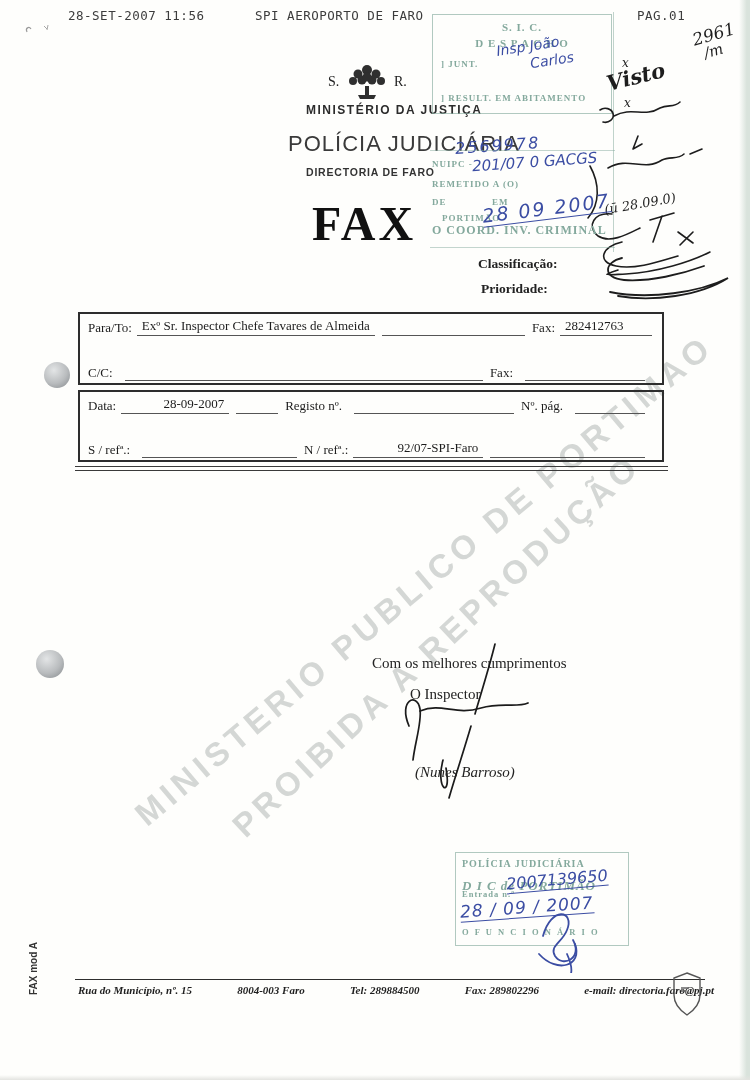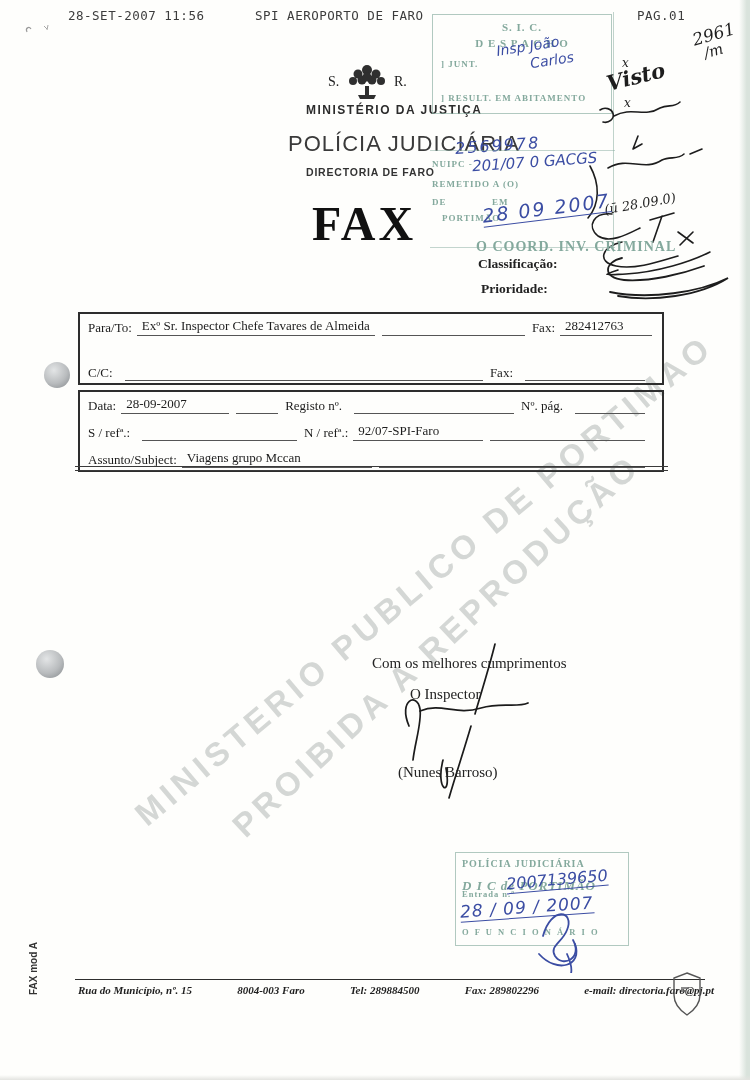--- a/index.html
+++ b/index.html
@@ -130,21 +130,21 @@
   <span class="abs pj-title" style="left:288px;top:131px;">POLÍCIA JUDICIÁRIA</span>
   <span class="abs hand-blue" style="left:455px;top:136px;font-size:16px;letter-spacing:2px;transform:rotate(-4deg);">2569978</span>
   <span class="abs pj-sub" style="left:306px;top:166px;">DIRECTORIA DE FARO</span>
 
   <div class="abs" style="left:430px;top:150px;width:185px;height:98px;border-top:1.5px solid rgba(135,172,160,.5);border-bottom:1.5px solid rgba(135,172,160,.5);">
     <span class="abs stamp sline" style="left:2px;top:8px;font-size:9px;">NUIPC -</span>
     <span class="abs stamp sline" style="left:2px;top:28px;font-size:9px;">REMETIDO A (O)</span>
     <span class="abs stamp sline" style="left:2px;top:46px;font-size:9px;">DE</span>
     <span class="abs stamp sline" style="left:62px;top:46px;font-size:9px;">EM</span>
     <span class="abs stamp sline" style="left:12px;top:62px;font-size:9px;">PORTIMÃO</span>
-    <span class="abs stamp sline" style="left:2px;top:88px;font-size:14px;margin-left:44px;">O COORD. INV. CRIMINAL</span>
+    <span class="abs stamp sline" style="left:2px;top:72px;font-size:12px;">O COORD. INV. CRIMINAL</span>
   </div>
   <span class="abs hand-blue" style="left:472px;top:153px;font-size:15px;transform:rotate(-4deg);">201/07 0 GACGS</span>
   <span class="abs hand-blue" style="left:482px;top:197px;font-size:19px;letter-spacing:2px;transform:rotate(-7deg);border-bottom:1.5px solid #3b4da3;">28 09 2007</span>
 
   <span class="abs fax-big" style="left:312px;top:196px;">FAX</span>
 
   <span class="abs clslbl" style="left:478px;top:256px;">Classificação:</span>
   <span class="abs clslbl" style="left:481px;top:281px;">Prioridade:</span>
 
   <span class="abs wm" style="left:140px;top:800px;transform:rotate(-40deg);">MINISTERIO PUBLICO DE PORTIMAO</span>
@@ -159,59 +159,54 @@
       <span class="uval" style="min-width:92px;">282412763</span>
     </div>
     <div class="frow">
       <span class="flbl">C/C:</span>
       <span class="ufill"></span>
       <span class="flbl">Fax:</span>
       <span class="ufill" style="max-width:120px;"></span>
     </div>
   </div>
 
-  <div class="abs fbox content-z" style="left:78px;top:390px;width:586px;height:82px;">
+  <div class="abs fbox content-z" style="left:78px;top:390px;width:586px;height:72px;text-align:right;">
     <div class="frow">
       <span class="flbl">Data:</span>
       <span class="uval" style="min-width:108px;">28-09-2007</span>
       <span class="ufill" style="max-width:42px;"></span>
       <span class="flbl">Registo nº.</span>
       <span class="ufill"></span>
       <span class="flbl">Nº. pág.</span>
       <span class="ufill" style="max-width:70px;"></span>
     </div>
     <div class="frow">
       <span class="flbl">S / refª.:</span>
       <span class="ufill" style="max-width:218px;"></span>
       <span class="flbl">N / refª.:</span>
       <span class="uval" style="min-width:130px;">92/07-SPI-Faro</span>
-      <span class="ufill"></span>
-    </div>
-    <div class="frow">
-      <span class="flbl">Assunto/Subject:</span>
-      <span class="uval" style="min-width:190px;">Viagens grupo Mccan</span>
       <span class="ufill"></span>
     </div>
   </div>
 
   <div class="abs dbl content-z" style="left:75px;top:466px;width:593px;"></div>
 
 
   <span class="abs closing content-z" style="left:372px;top:655px;">Com os melhores cumprimentos</span>
   <span class="abs closing content-z" style="left:410px;top:686px;">O Inspector</span>
   <svg class="abs content-z" style="left:385px;top:642px;" width="150" height="170" viewBox="0 0 150 170">
     <g stroke="#1b1b1b" stroke-width="1.7" fill="none" stroke-linecap="round">
       <path d="M110,2 C104,26 97,48 90,72"></path>
       <path d="M86,84 C79,108 71,132 64,156"></path>
       <path d="M24,84 C13,58 32,50 35,67 C37,80 30,100 28,118"></path>
       <path d="M35,69 C57,60 70,74 96,66 C116,60 132,66 143,61"></path>
       <path d="M58,118 C50,148 67,158 61,126"></path>
     </g>
   </svg>
-  <span class="abs closing content-z" style="left:398px;top:764px;">(Nunes Barroso)</span>
+  <span class="abs closing content-z" style="left:415px;top:764px;font-style:italic;">(Nunes Barroso)</span>
 
   <div class="abs stampbox content-z" style="left:455px;top:852px;width:174px;height:94px;">
     <span class="abs stamp sline" style="left:6px;top:5px;font-size:10px;">POLÍCIA JUDICIÁRIA</span>
     <span class="abs stamp sline" style="left:6px;top:25px;font-size:13px;font-style:italic;">D I C  de  PORTIMÃO</span>
     <span class="abs stamp sline" style="left:6px;top:36px;font-size:8.5px;">Entrada   n.º</span>
     <span class="abs stamp sline" style="left:6px;top:74px;font-size:8.5px;letter-spacing:2px;">O  F U N C I O N Á R I O</span>
   </div>
   <span class="abs hand-blue content-z" style="left:506px;top:870px;font-size:16px;transform:rotate(-5deg);border-bottom:1.5px solid #3b4da3;">2007139650</span>
   <span class="abs hand-blue content-z" style="left:460px;top:897px;font-size:17px;letter-spacing:1px;transform:rotate(-4deg);border-bottom:1.5px solid #3b4da3;">28 / 09 / 2007</span>
   <svg class="abs content-z" style="left:525px;top:898px;" width="75" height="75" viewBox="0 0 75 75">

